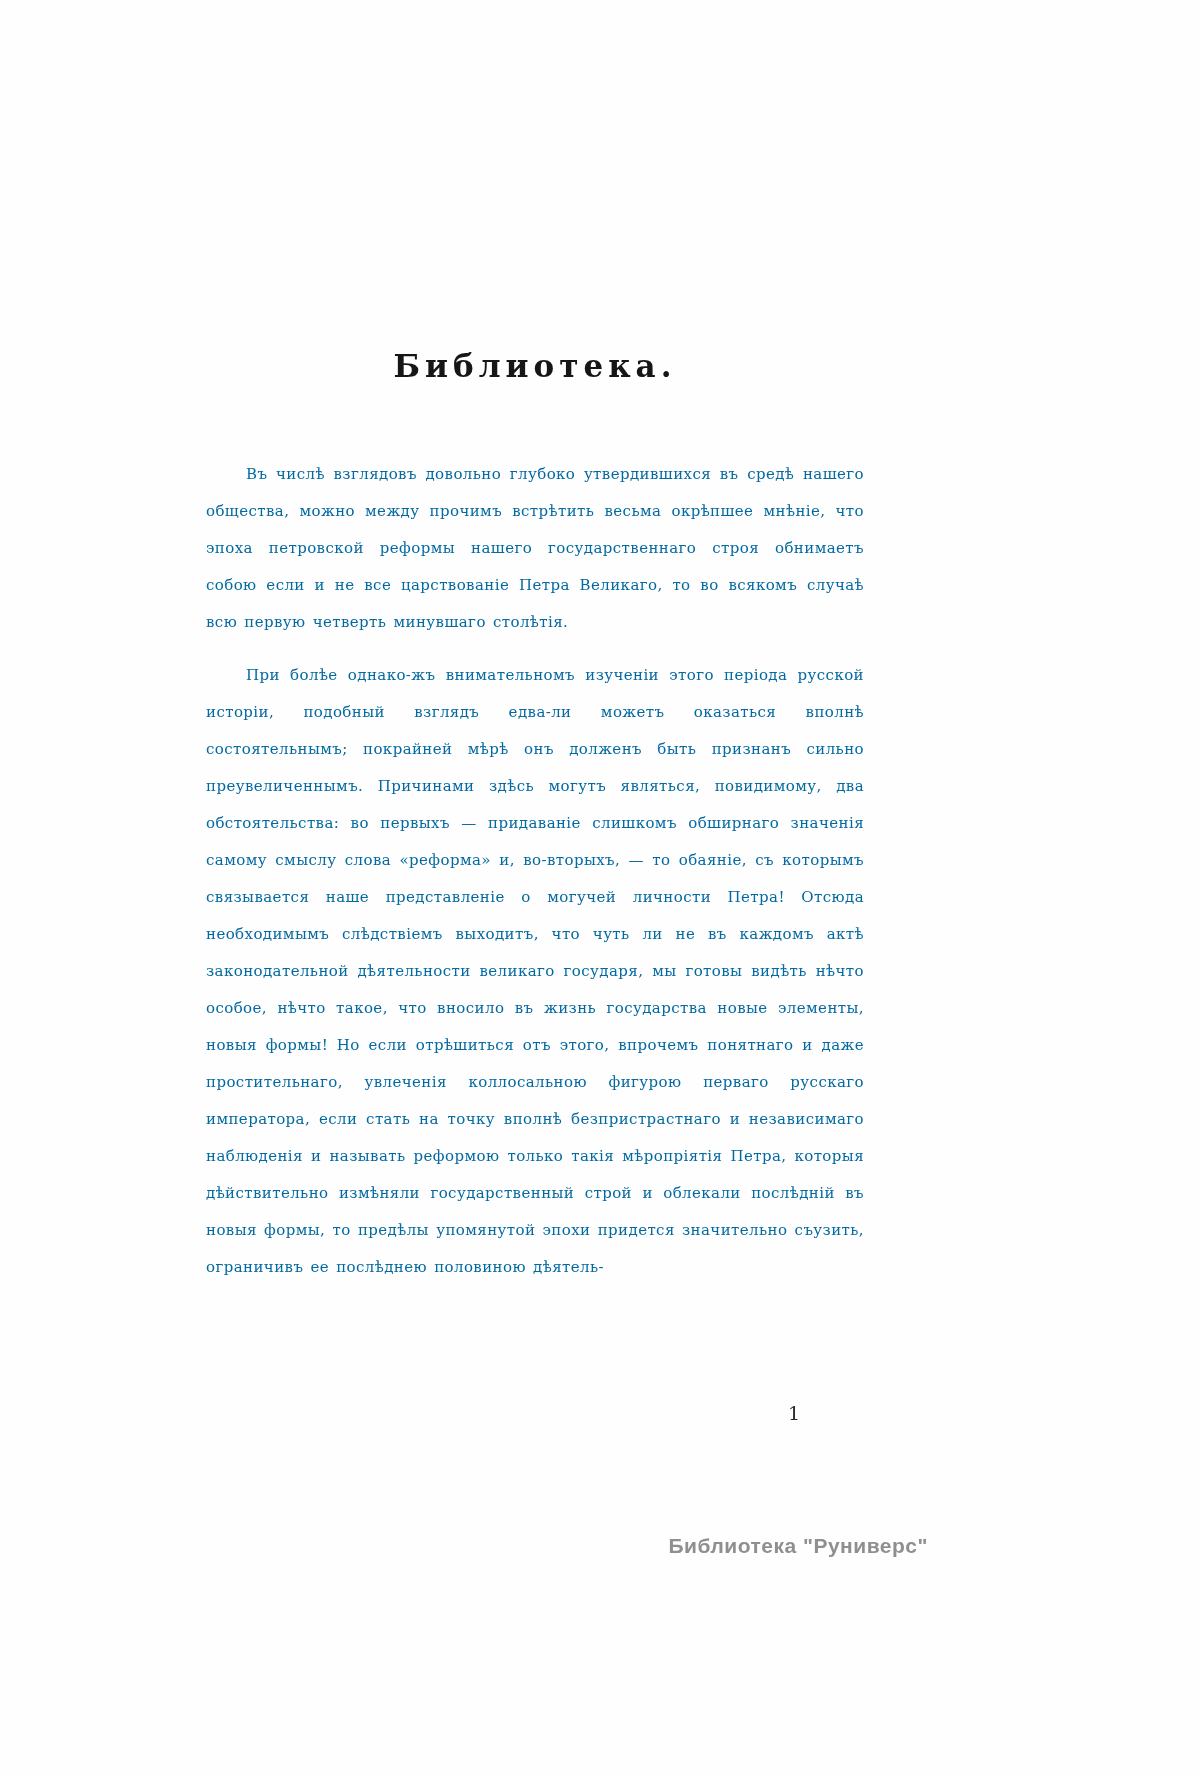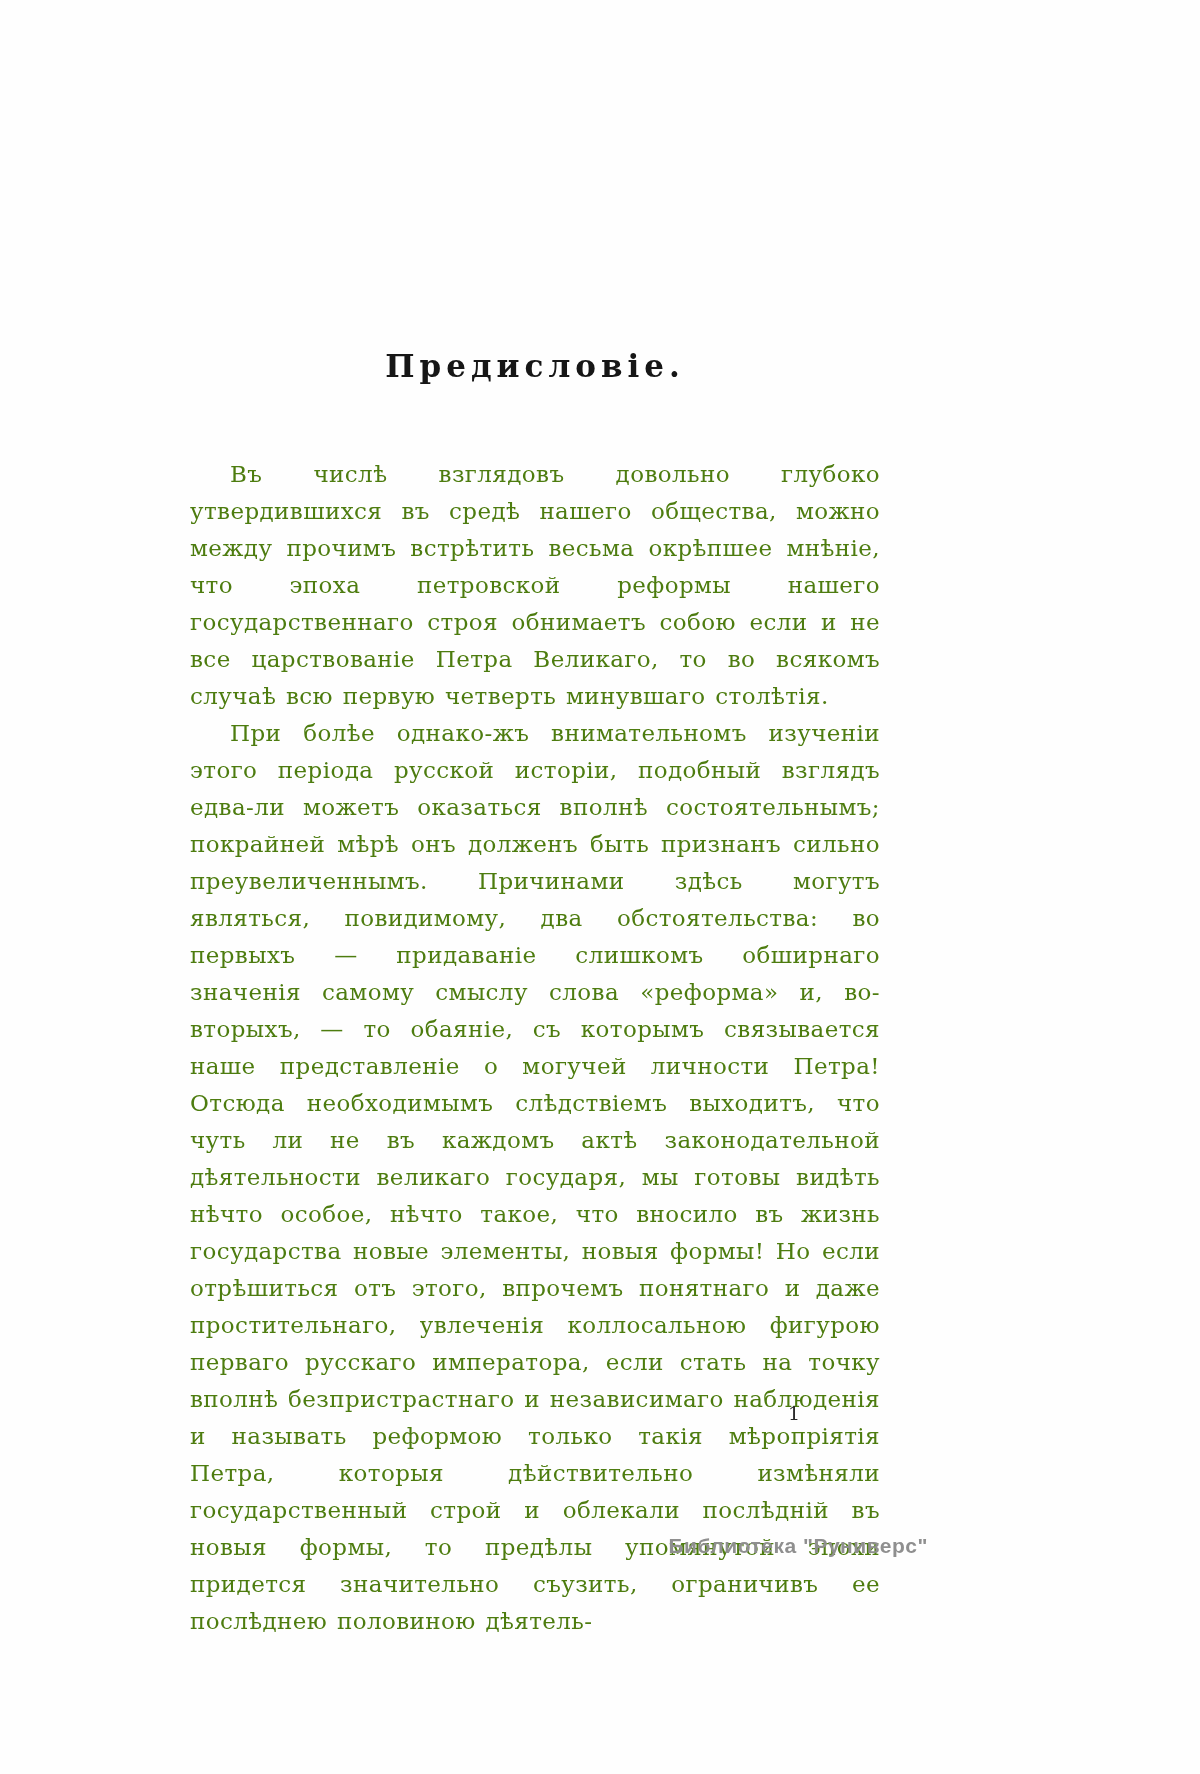--- a/index.html
+++ b/index.html
@@ -24,28 +24,28 @@
     }
     .doc-title {
       margin: 0 0 72px 0;
       text-align: center;
       font-size: 31px;
       font-weight: bold;
       letter-spacing: 5px;
       color: #161616;
     }
     .doc-paragraph {
-      margin: 0;
-      font-size: 23px;
+      margin: 16px;
+      font-size: 15px;
       line-height: 37px;
       text-align: justify;
       text-indent: 40px;
       letter-spacing: 0.4px;
       word-spacing: 2px;
-      color: #4d7c0f;
+      color: #0369a1;
     }
     .page-number {
       position: absolute;
       left: 788px;
       top: 1402px;
       font-size: 19px;
       color: #2a2a2a;
     }
     .watermark {
       position: absolute;
@@ -57,21 +57,21 @@
       color: #8f8f8f;
       letter-spacing: 0.5px;
     }
   </style>
 </head>
 <body>
 
 <div class="scan-page">
 
   <div class="text-block">
-    <h1 class="doc-title">Предисловіе.</h1>
+    <h1 class="doc-title">Библиотека.</h1>
 
     <p class="doc-paragraph">Въ числѣ взглядовъ довольно глубоко утвердившихся въ средѣ нашего общества, можно между прочимъ встрѣтить весьма окрѣпшее мнѣніе, что эпоха петровской реформы нашего государственнаго строя обнимаетъ собою если и не все царствованіе Петра Великаго, то во всякомъ случаѣ всю первую четверть минувшаго столѣтія.</p>
 
     <p class="doc-paragraph">При болѣе однако-жъ внимательномъ изученіи этого періода русской исторіи, подобный взглядъ едва-ли можетъ оказаться вполнѣ состоятельнымъ; покрайней мѣрѣ онъ долженъ быть признанъ сильно преувеличеннымъ. Причинами здѣсь могутъ являться, повидимому, два обстоятельства: во первыхъ — придаваніе слишкомъ обширнаго значенія самому смыслу слова «реформа» и, во-вторыхъ, — то обаяніе, съ которымъ связывается наше представленіе о могучей личности Петра! Отсюда необходимымъ слѣдствіемъ выходитъ, что чуть ли не въ каждомъ актѣ законодательной дѣятельности великаго государя, мы готовы видѣть нѣчто особое, нѣчто такое, что вносило въ жизнь государства новые элементы, новыя формы! Но если отрѣшиться отъ этого, впрочемъ понятнаго и даже простительнаго, увлеченія коллосальною фигурою перваго русскаго императора, если стать на точку вполнѣ безпристрастнаго и независимаго наблюденія и называть реформою только такія мѣропріятія Петра, которыя дѣйствительно измѣняли государственный строй и облекали послѣдній въ новыя формы, то предѣлы упомянутой эпохи придется значительно съузить, ограничивъ ее послѣднею половиною дѣятель-</p>
   </div>
 
   <div class="page-number">1</div>
 
   <div class="watermark">Библиотека "Руниверс"</div>
 

